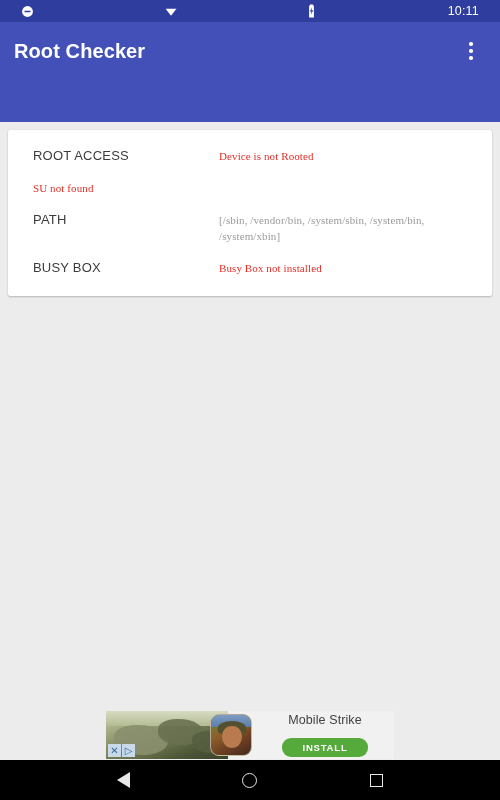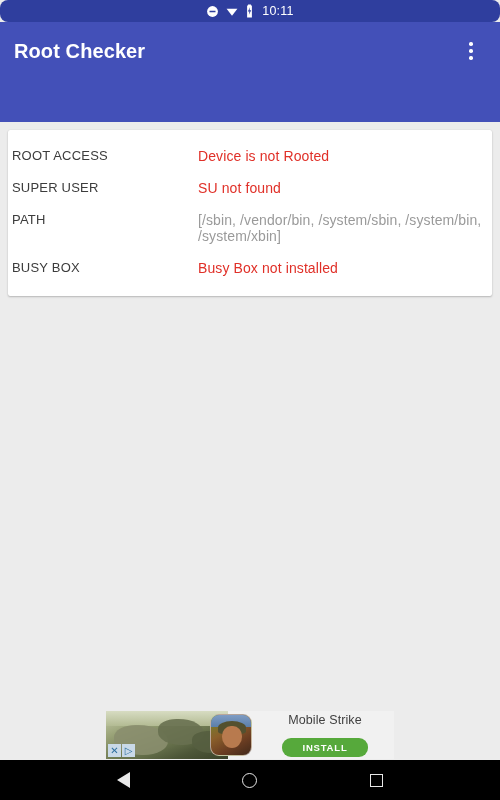--- a/index.html
+++ b/index.html
@@ -15,24 +15,23 @@
     background: #ececec;
     position: relative;
   }
 
   
   .status-bar {
     height: 22px;
     background: #2F3E9E;
     display: flex;
     align-items: center;
-    justify-content: center;
-    padding: 0 8px;
+    justify-content: space-between;
+    padding: 0 21px;
     gap: 6px;
-    border-radius: 8px;
   }
   .status-icon { display: flex; align-items: center; }
   .status-time {
     color: #ffffff;
     font-size: 12.5px;
     letter-spacing: 0.2px;
     margin-left: 2px;
     line-height: 1;
   }
 
@@ -106,35 +105,36 @@
   .card {
     margin: 8px;
     background: #ffffff;
     border-radius: 2px;
     box-shadow: 0 1px 2px rgba(0,0,0,0.22), 0 0 1px rgba(0,0,0,0.14);
     padding: 10px 0 12px 0;
   }
   .info-row {
     display: flex;
     align-items: flex-start;
-    padding: 8px 4px;
+    padding: 8px 25px;
   }
   .info-label {
     width: 186px;
     flex: 0 0 186px;
     color: #3c3c3c;
     font-size: 13px;
     letter-spacing: 0.2px;
     line-height: 16px;
   }
   .info-value {
     flex: 1;
-    font-size: 14px;
+    font-size: 11px;
     line-height: 16px;
     letter-spacing: 0.1px;
+    font-family: Liberation Serif, serif;
   }
   .info-value.status-bad { color: #E03028; }
   .info-value.neutral { color: #9a9a9a; }
 
   
   .ad-wrap {
     position: absolute;
     left: 0;
     right: 0;
     bottom: 40px;
@@ -314,21 +314,20 @@
   </div>
 
 </div>
 
 <div class="card">
   <div class="info-row">
     <div class="info-label">ROOT ACCESS</div>
     <div class="info-value status-bad">Device is not Rooted</div>
   </div>
   <div class="info-row">
-    <div class="info-label">SUPER USER</div>
     <div class="info-value status-bad">SU not found</div>
   </div>
   <div class="info-row">
     <div class="info-label">PATH</div>
     <div class="info-value neutral">[/sbin, /vendor/bin, /system/sbin, /system/bin, /system/xbin]</div>
   </div>
   <div class="info-row">
     <div class="info-label">BUSY BOX</div>
     <div class="info-value status-bad">Busy Box not installed</div>
   </div>

